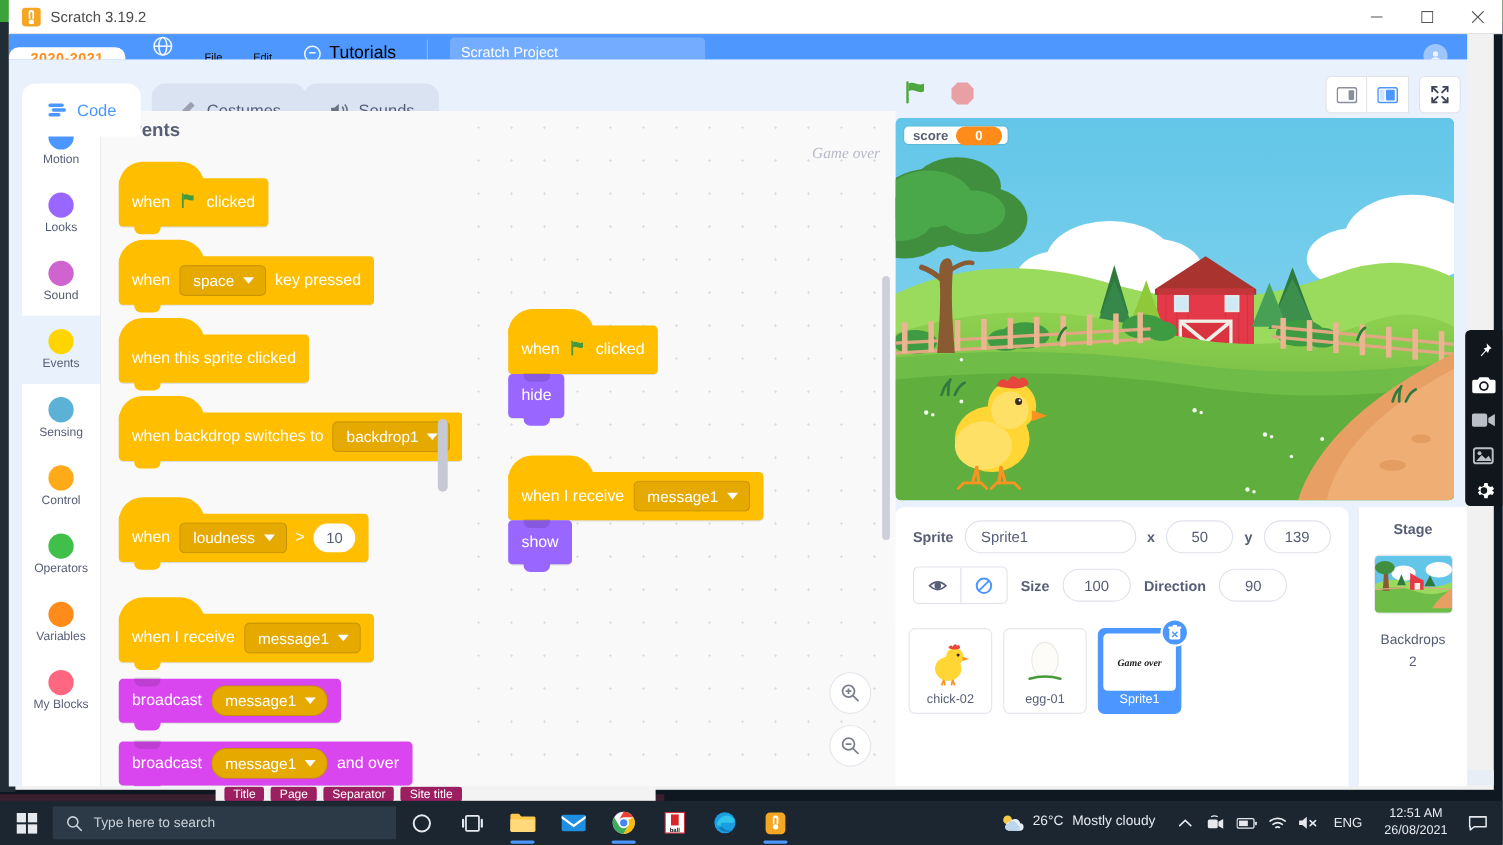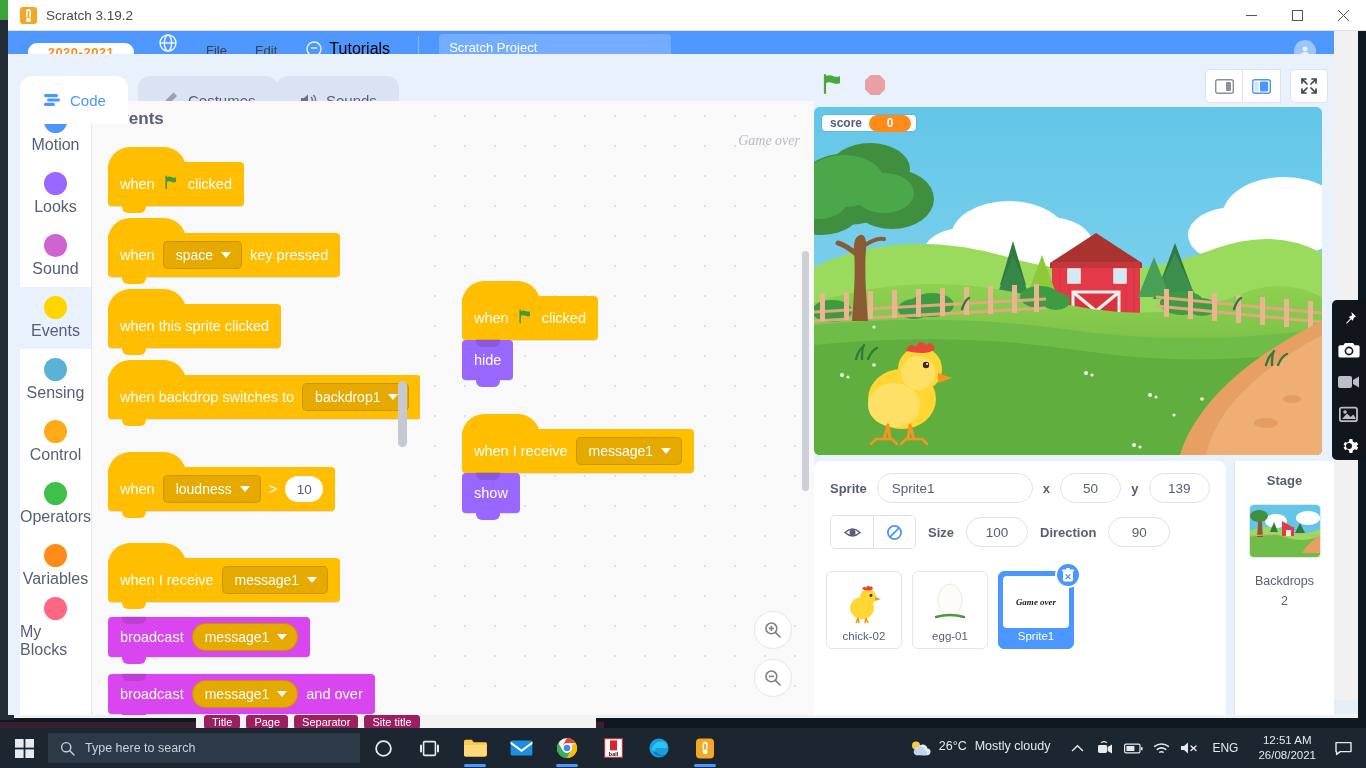--- a/index.html
+++ b/index.html
@@ -37,32 +37,32 @@
 
   
   #scratch-app {
     position:absolute; left:8px; top:31px; width:1326px; height:684px;
     background:#e9f1fc; overflow:hidden;
   }
 
   
   #menu-bar {
     position:absolute; left:0; top:0; width:1326px; height:23px;
-    background:#4d97ff; display:flex; align-items:flex-end; padding-left:20px;
+    background:#4d97ff; display:flex; align-items:flex-end; padding-left:0;
     overflow:hidden;
   }
   #logo-badge {
     height:18px; min-width:106px; background:#fff; border-radius:10px;
     color:#ff8c1a; font-weight:bold; font-size:13px; display:flex;
     align-items:center; justify-content:center; letter-spacing:.5px;
     margin-bottom:-7px;
   }
   .menu-globe { margin-left:24px; margin-bottom:-3px; color:#fff; opacity:.92; }
   .menu-item {
-    color:#404040; font-size:13px; margin-left:28px; margin-bottom:-4px;
+    color:#000000; font-size:10px; margin-left:28px; margin-bottom:-4px;
     white-space:nowrap;
   }
   .menu-tutorials { display:flex; align-items:center; gap:6px; margin-left:28px; margin-bottom:-4px; }
   .menu-sep { width:1px; height:24px; background:rgba(255,255,255,.35); margin-left:28px; margin-bottom:-6px; }
   #project-name-box {
     margin-left:20px; margin-bottom:-6px; width:232px; height:26px;
     background:rgba(255,255,255,.22); border-radius:4px; color:#fff;
     font-size:13px; display:flex; align-items:center; padding-left:10px;
   }
   #account-circle {
@@ -110,21 +110,21 @@
   #category-col {
     position:absolute; left:0; top:0; width:72px; height:614px;
     background:#fff; border-right:1px solid #e6e8ef; overflow:hidden;
   }
   .cat {
     height:62px; display:flex; flex-direction:column; align-items:center;
     justify-content:center; gap:3px; cursor:pointer;
   }
   .cat.selected { background:#e9f1fc; }
   .cat-dot { width:23px; height:23px; border-radius:50%; }
-  .cat-label { font-size:16px; color:#575e75; }
+  .cat-label { font-size:11px; color:#575e75; }
 
   #palette {
     position:absolute; left:72px; top:0; width:328px; height:614px;
     background:#f9f9f9; overflow:hidden;
   }
   #palette-title { position:absolute; left:16px; top:8px; font-size:17px; font-weight:bold; color:#575e75; }
   #palette-scrollbar {
     position:absolute; right:13px; top:280px; width:9px; height:66px;
     background:#c6c9d1; border-radius:5px;
   }

